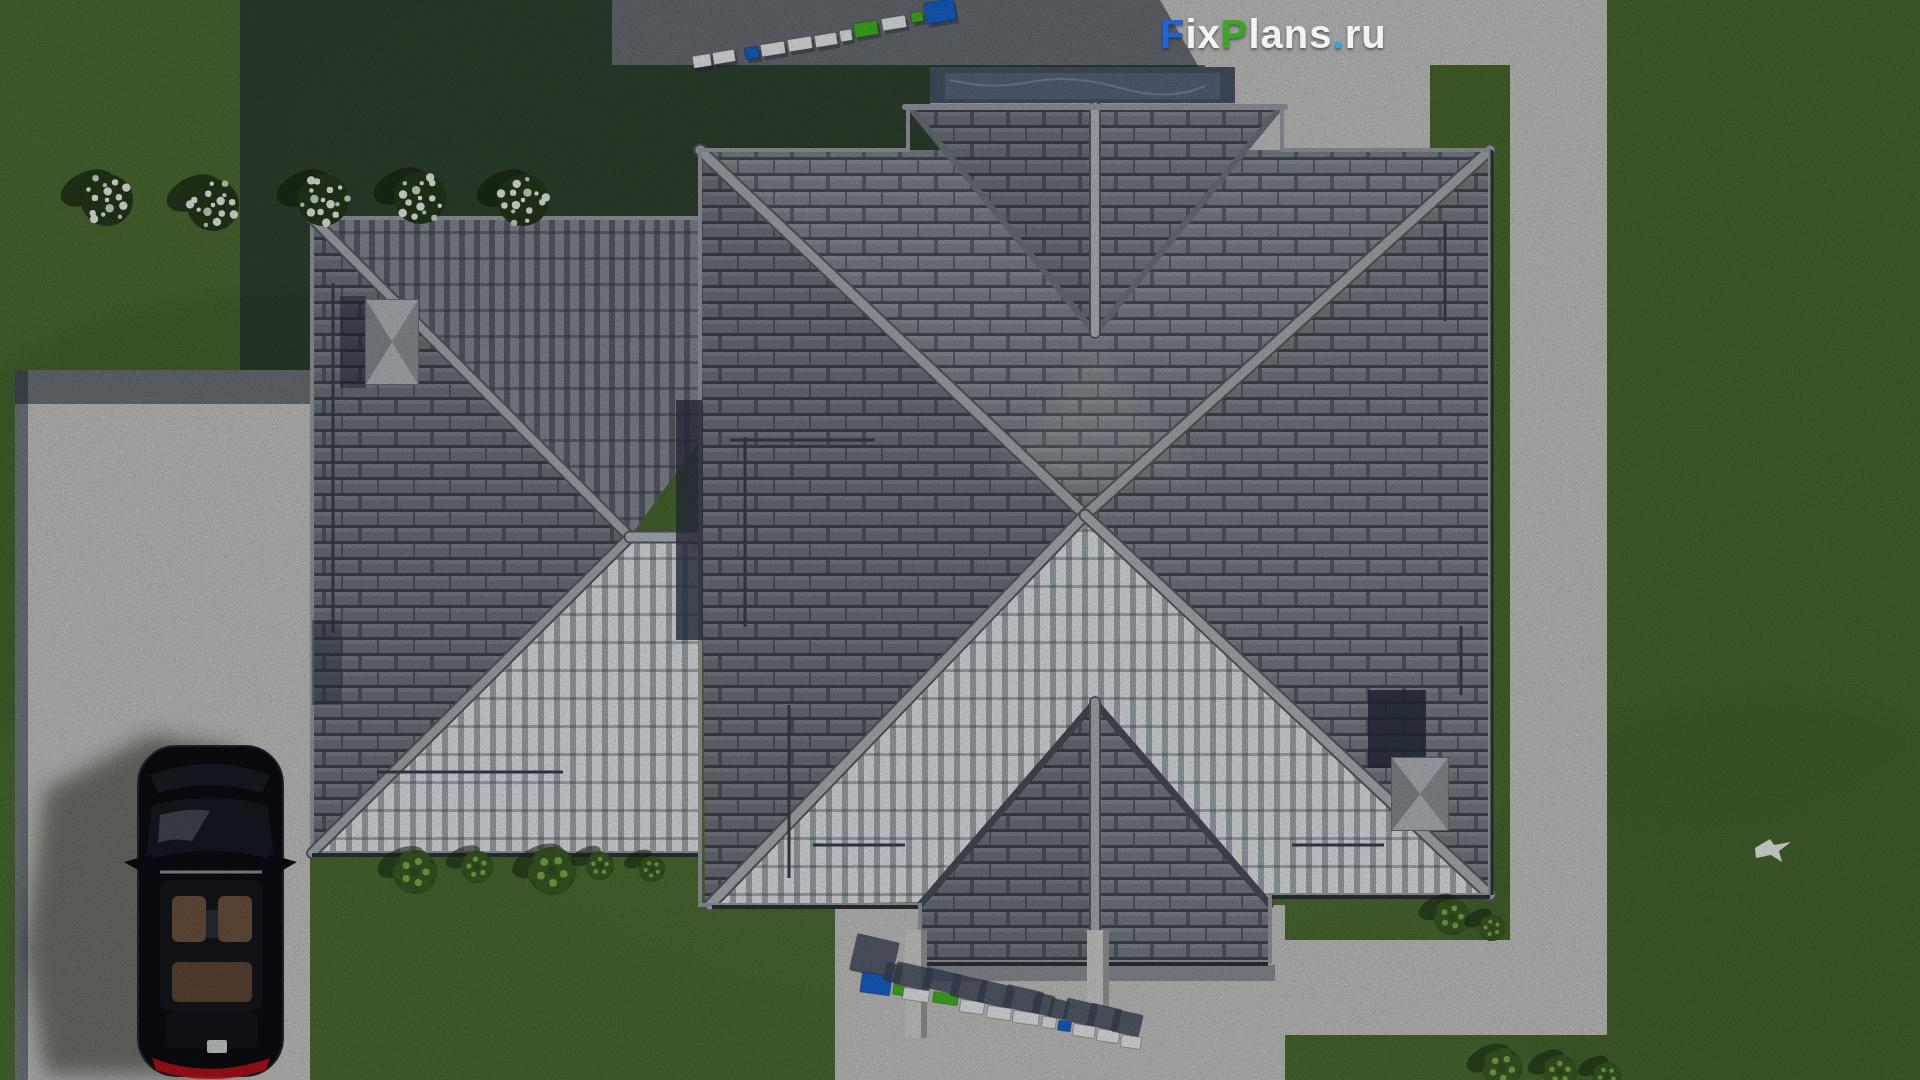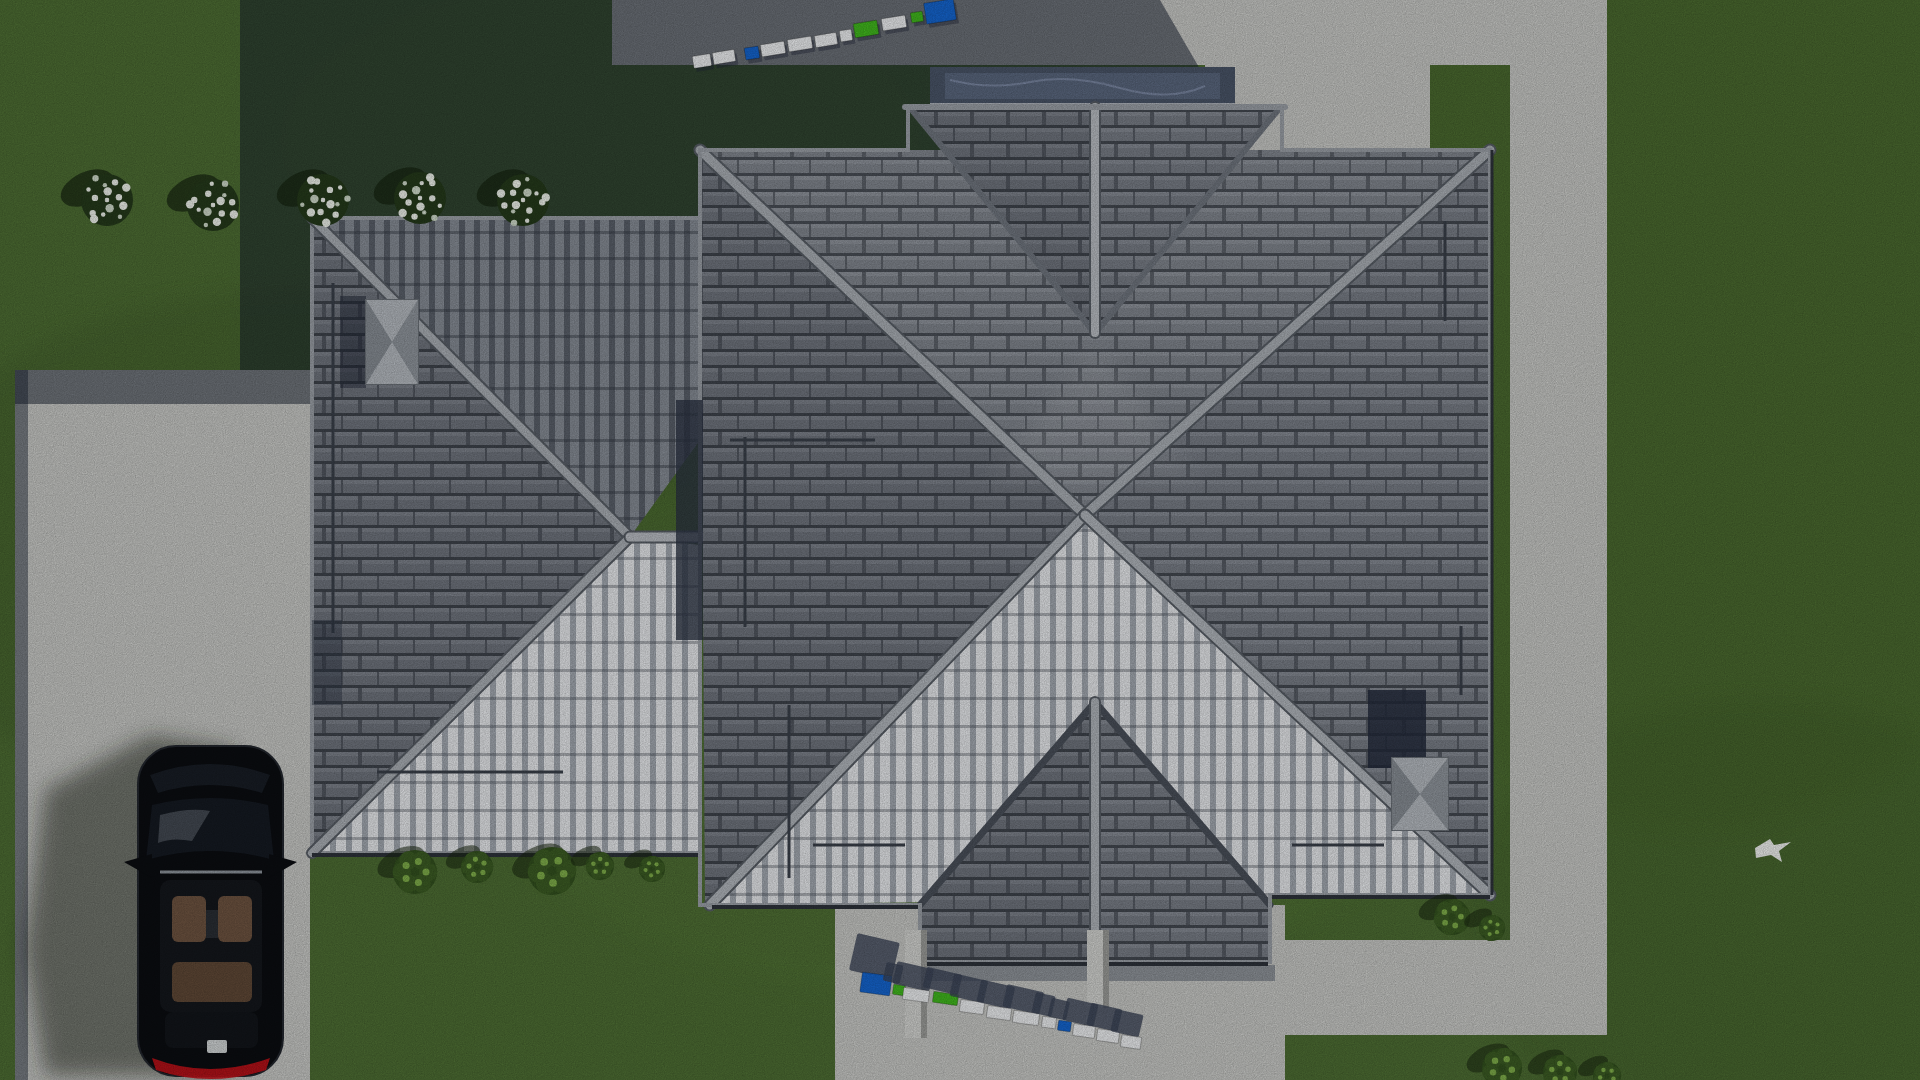--- a/index.html
+++ b/index.html
@@ -521,13 +521,14 @@
           <rect x="1111" y="1012.8" width="29" height="22.799999999999997" rx="2" fill="#3b4356" opacity="0.8" transform="rotate(13 1131 1030)"></rect>
           <rect x="1121" y="1036" width="20" height="12" rx="1" fill="#eceef0" stroke="rgba(0,0,0,0.25)" stroke-width="1" transform="rotate(8 1131 1042)"></rect>
         </g>
       </g>
 
   <path d="M1755,848 l15,-9 l4,6 l17,-3 l-12,9 l3,11 l-11,-7 l-15,3 Z" fill="#eef0ee"></path>
 
   <rect width="1920" height="1080" filter="url(#grain)" opacity="0.35"></rect>
 </svg>
 
+<div id="logo"><span style="color: rgb(31, 99, 214);">F</span><span style="color: rgb(242, 243, 245);">ix</span><span style="color: rgb(56, 168, 28);">P</span><span style="color: rgb(242, 243, 245);">lans</span><span style="color: rgb(45, 167, 232);">.</span><span style="color: rgb(242, 243, 245);">ru</span></div>
 </div>
 
 </body></html>

